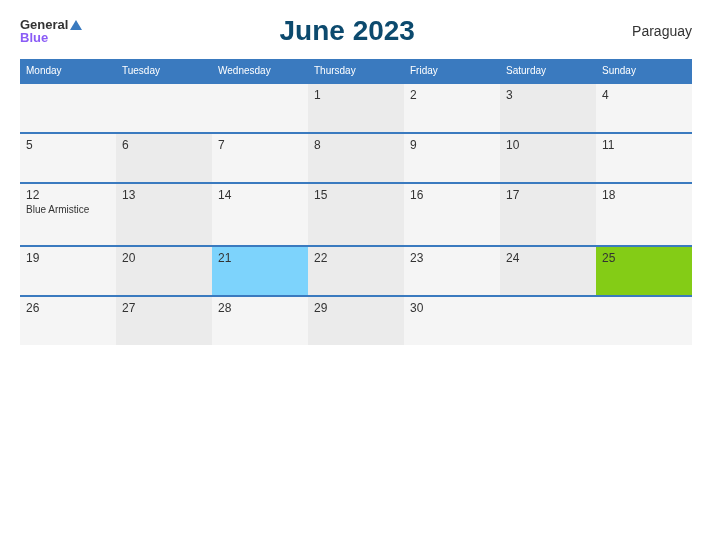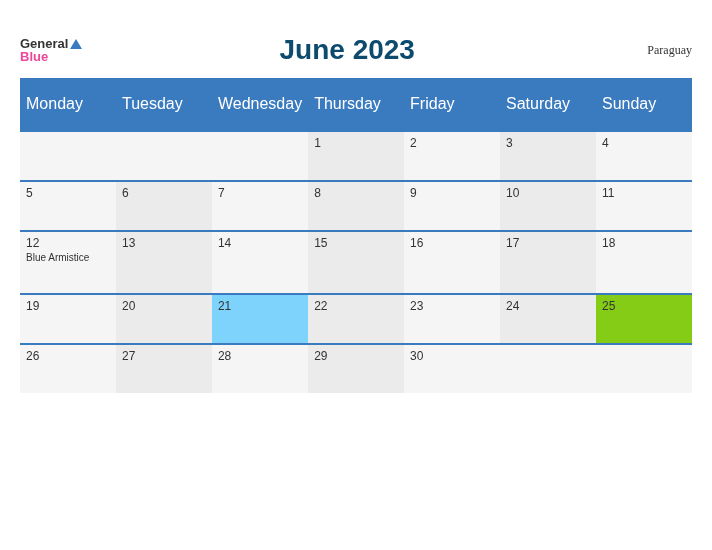--- a/index.html
+++ b/index.html
@@ -14,37 +14,36 @@
       width: 712px;
       height: 550px;
       background: #fff;
       padding: 15px 20px 15px 20px;
     }
     .header {
       display: flex;
       align-items: center;
       justify-content: space-between;
       margin-bottom: 12px;
-      margin-top: 19px;
     }
     .logo {
       display: flex;
       flex-direction: column;
       align-items: flex-start;
       line-height: 1;
     }
     .logo-general {
       font-size: 13px;
       font-weight: bold;
       color: #333;
     }
     .logo-blue {
       font-size: 13px;
       font-weight: bold;
-      color: #ec4899;
+      color: #8b5cf6;
     }
     .logo-triangle {
       display: inline-block;
       width: 0;
       height: 0;
       border-left: 6px solid transparent;
       border-right: 6px solid transparent;
       border-bottom: 10px solid #3a7abf;
       margin-left: 2px;
       vertical-align: middle;
@@ -54,36 +53,35 @@
       align-items: center;
     }
     .month-title {
       font-size: 28px;
       font-weight: bold;
       color: #0c4a6e;
       text-align: center;
       flex: 1;
     }
     .country {
-      font-size: 12px;
+      font-size: 14px;
       color: #333;
       text-align: right;
       min-width: 80px;
-      font-family: Liberation Serif, serif;
     }
     .calendar-grid {
       width: 100%;
       border-collapse: collapse;
     }
     .calendar-grid thead tr th {
       background: #3a7abf;
       color: #fff;
-      font-size: 16px;
+      font-size: 10px;
       font-weight: normal;
-      padding: 17px 6px;
+      padding: 6px 6px;
       text-align: left;
       border: none;
     }
     .calendar-grid tbody tr td {
       border-top: 2px solid #3a7abf;
       vertical-align: top;
       padding: 4px 6px 30px 6px;
       font-size: 12px;
       color: #333;
       background: #f5f5f5;

